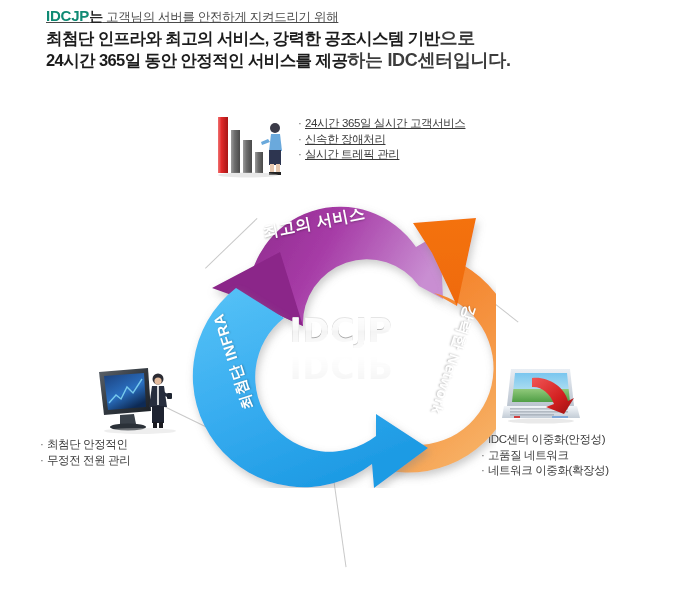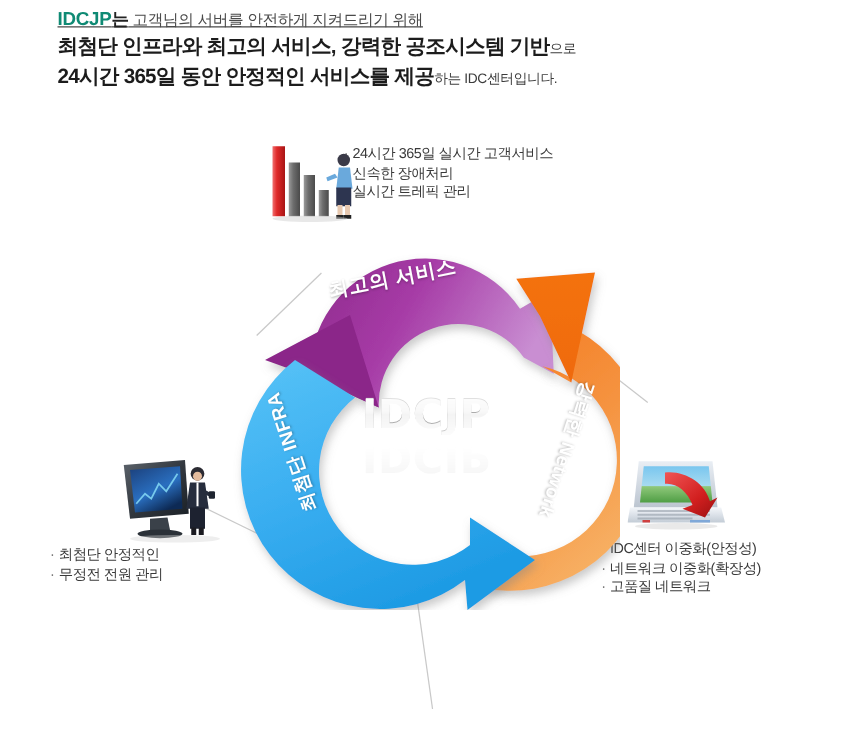--- a/index.html
+++ b/index.html
@@ -44,22 +44,22 @@
   }
   .hline2, .hline3 {
     font-size: 16.5px;
     font-weight: bold;
     color: #1c1c1c;
     letter-spacing: -0.6px;
     line-height: 22px;
     white-space: nowrap;
   }
   .hline2 .tail, .hline3 .tail {
-    font-size: 11px;
-    font-weight: normal;
+    font-size: 18px;
+    font-weight: bold;
     color: #3c3c3c;
     letter-spacing: -0.3px;
   }
 
   
   .leader {
     position: absolute;
     background: #c9c9c9;
     transform-origin: 0 0;
     height: 1px;
@@ -73,21 +73,21 @@
     line-height: 15.5px;
     letter-spacing: -0.4px;
     white-space: nowrap;
   }
   .bullets .bi { display: block; }
   .bullets .dot {
     display: inline-block;
     width: 7px;
     color: #6a6a6a;
   }
-  #bullets-service { left: 275px; top: 116px; }
+  #bullets-service { left: 298px; top: 116px; text-decoration: underline; }
   #bullets-infra   { left: 40px;  top: 437px; }
   #bullets-network { left: 481px; top: 432px; }
 
   
   .stage {
     position: absolute;
     left: 176px;
     top: 196px;
     width: 320px;
     height: 292px;
@@ -187,22 +187,22 @@
   <span class="bi"><span class="dot">·</span><span>실시간 트레픽 관리</span></span>
 </div>
 
 <div class="bullets" id="bullets-infra">
   <span class="bi"><span class="dot">·</span><span>최첨단 안정적인</span></span>
   <span class="bi"><span class="dot">·</span><span>무정전 전원 관리</span></span>
 </div>
 
 <div class="bullets" id="bullets-network">
   <span class="bi"><span class="dot">·</span><span>IDC센터 이중화(안정성)</span></span>
+  <span class="bi"><span class="dot">·</span><span>고품질 네트워크</span></span>
   <span class="bi"><span class="dot">·</span><span>네트워크 이중화(확장성)</span></span>
-  <span class="bi"><span class="dot">·</span><span>고품질 네트워크</span></span>
 </div>
 
 <div class="stage">
   <svg width="320" height="292" viewBox="0 0 320 292" xmlns="http://www.w3.org/2000/svg">
     <defs>
       <linearGradient id="gradPurple" x1="0" y1="0" x2="1" y2="0.35">
         <stop offset="0%" stop-color="#8E2A8C"></stop>
         <stop offset="45%" stop-color="#A63BA6"></stop>
         <stop offset="100%" stop-color="#C98ED2"></stop>
       </linearGradient>

